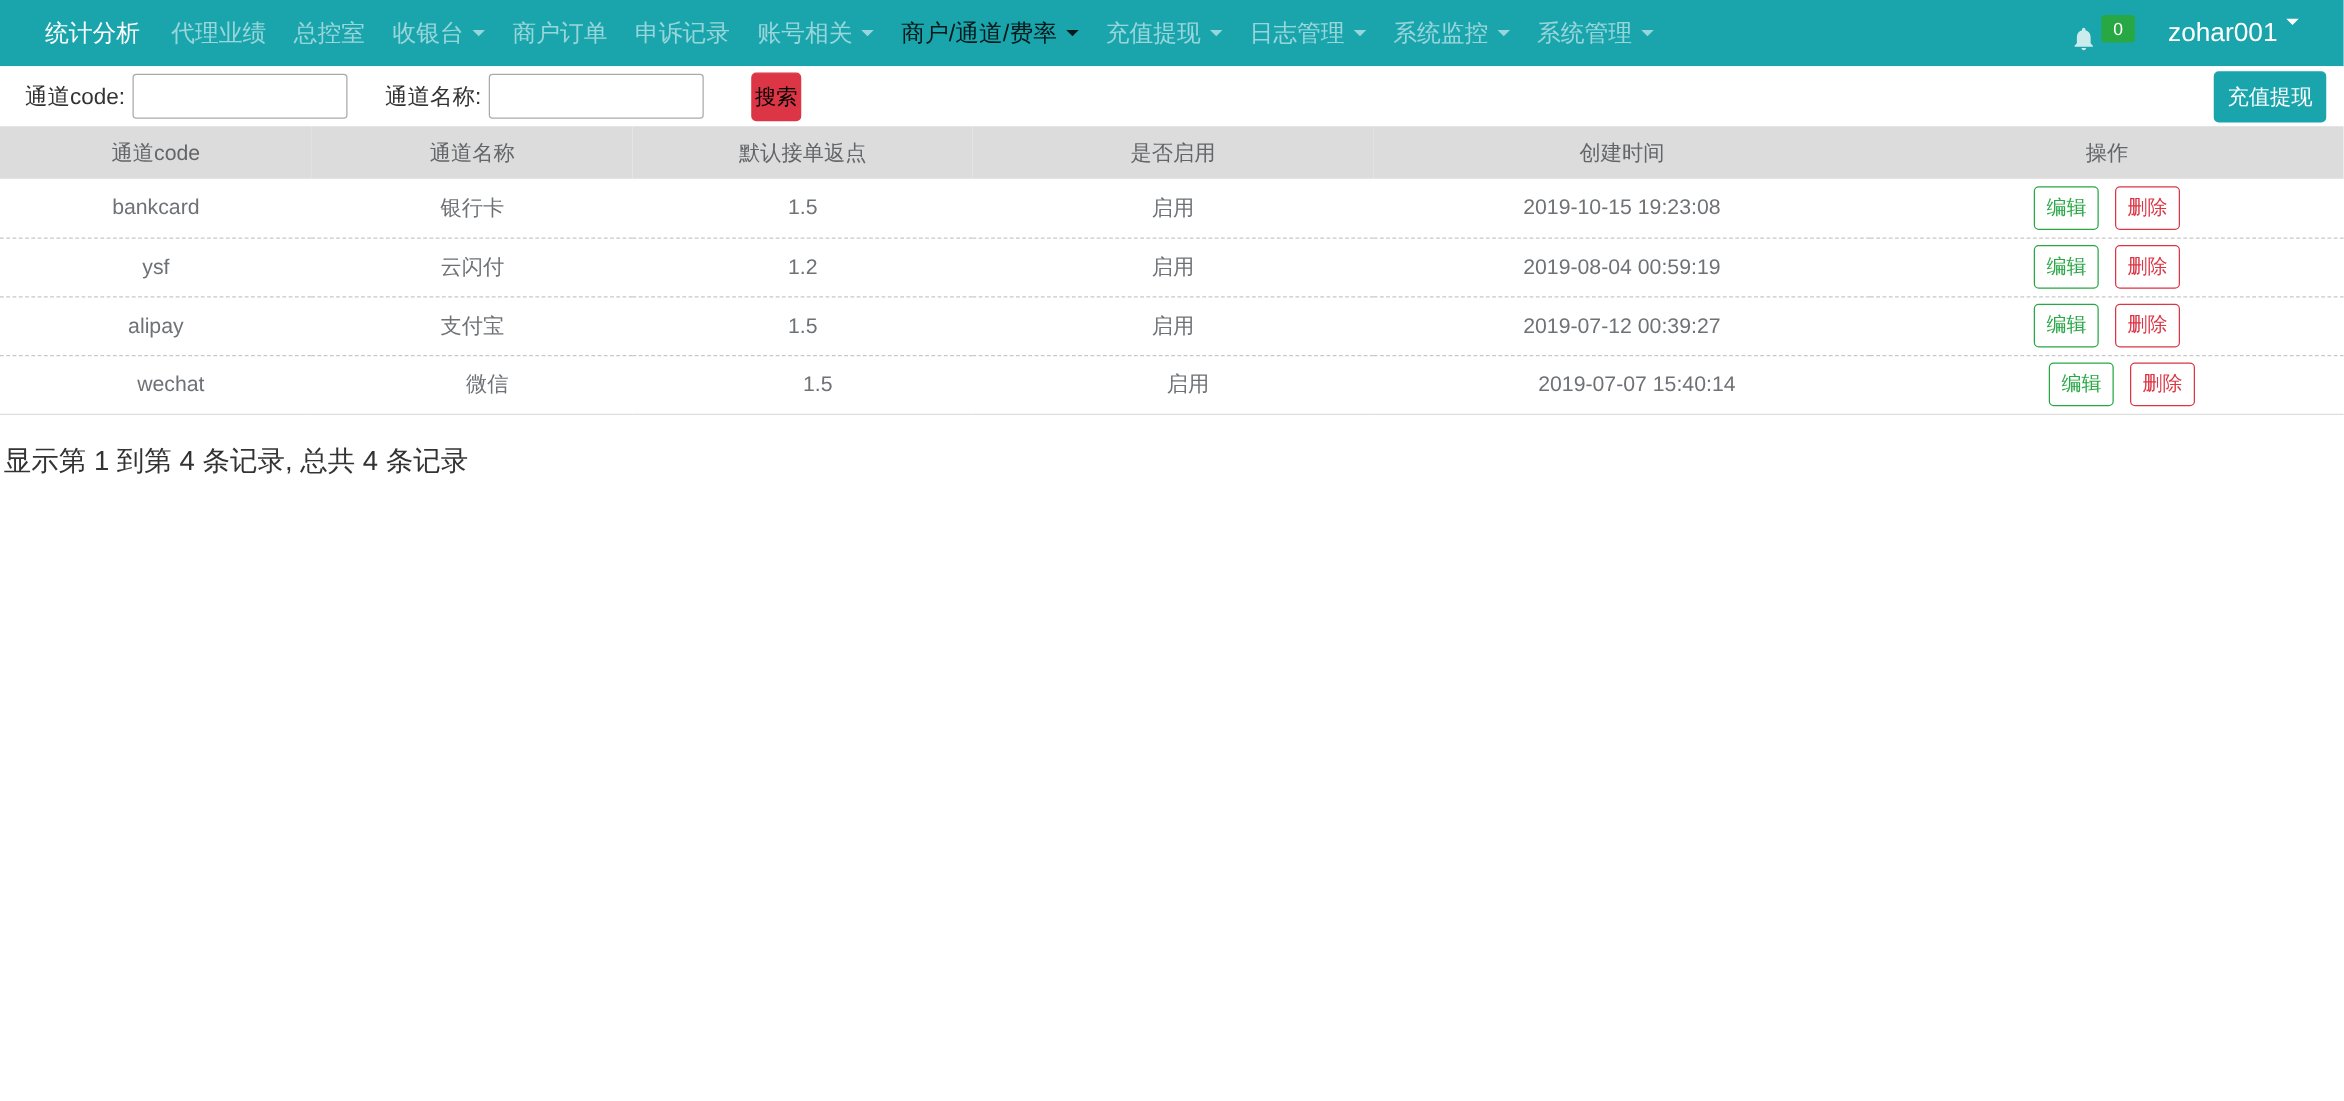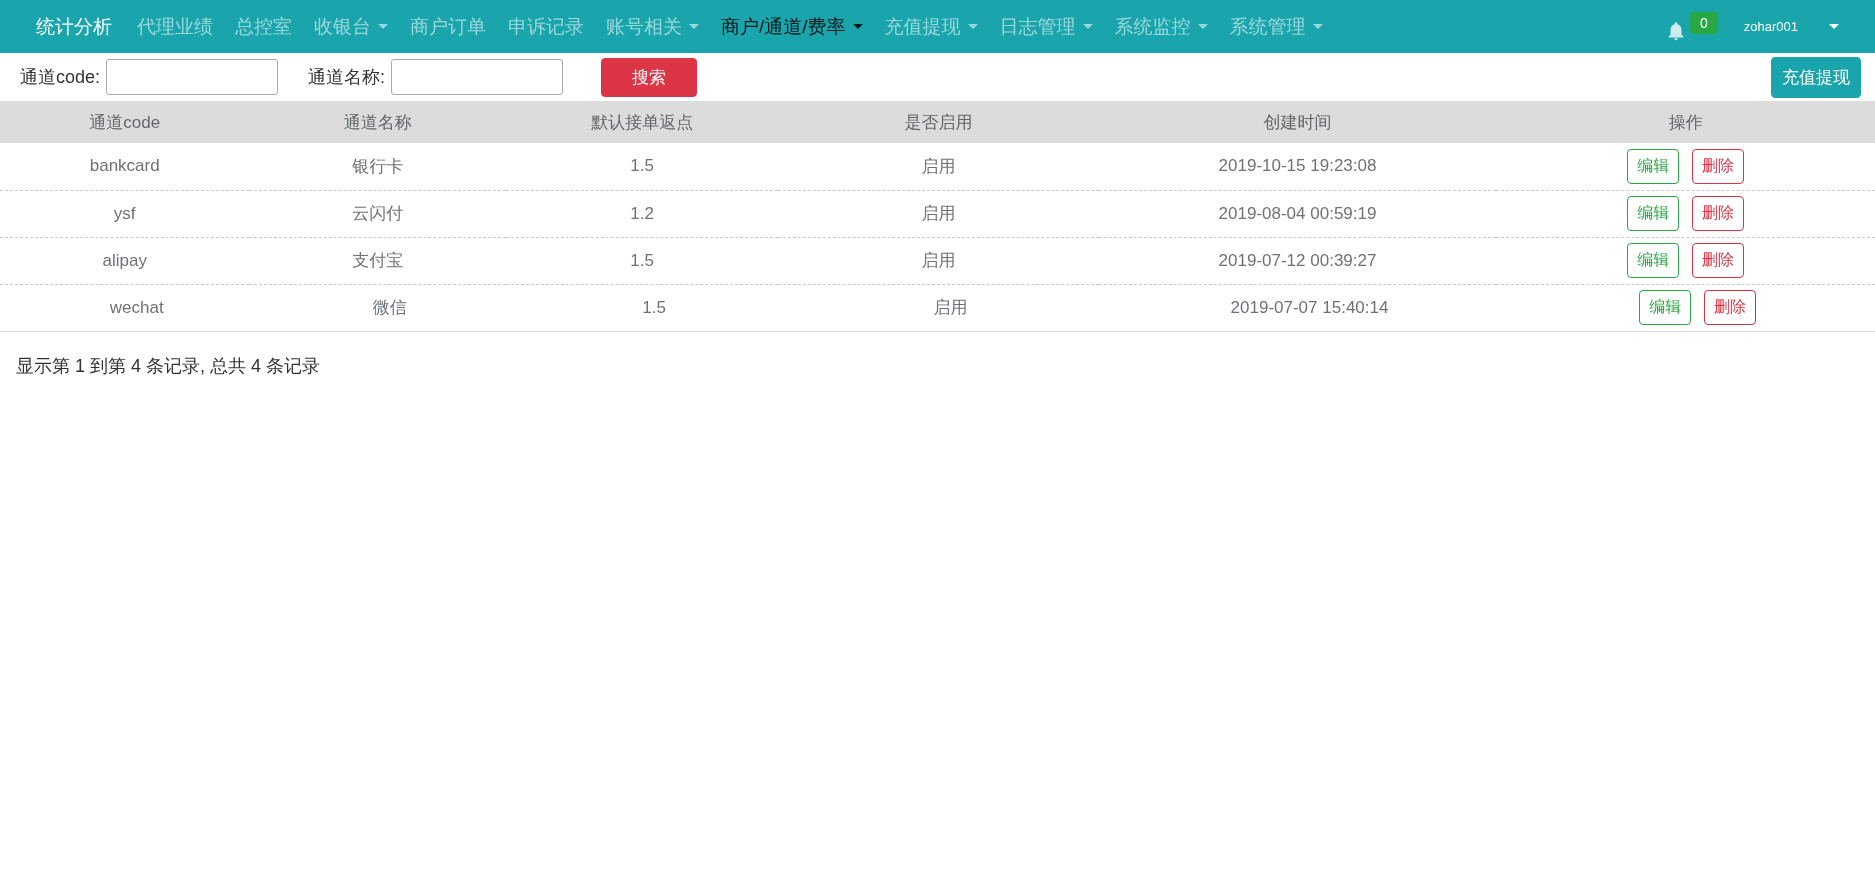--- a/index.html
+++ b/index.html
@@ -64,25 +64,23 @@
     background: #28a745;
     color: #ffffff;
     font-size: 14px;
     line-height: 14px;
     padding: 4px 10px;
     border-radius: 3px;
     margin-left: 3px;
   }
   .user-menu {
     display: flex;
-    align-items: center;
     color: #ffffff;
-    font-size: 13px;
-    cursor: pointer;
-    gap: 24px;
+    font-size: 21px;
+    cursor: pointer;
   }
 
   
   .toolbar {
     height: 48px;
     display: flex;
     align-items: center;
     padding: 0 14px 0 20px;
     background: #ffffff;
   }
@@ -94,23 +92,23 @@
     border-radius: 3px;
     padding: 0 8px;
     font-size: 16px;
     outline: none;
   }
   .label-name { margin-left: 30px; }
   .btn-search {
     margin-left: 38px;
     background: #dc3545;
     border: 1px solid #dc3545;
-    color: #ffffff;
+    color: #000000;
     font-size: 17px;
-    padding: 7px 30px;
+    padding: 7px 2px;
     border-radius: 4px;
     cursor: pointer;
     font-family: inherit;
   }
   .btn-add {
     margin-left: auto;
     background: #1aa5ad;
     border: 1px solid #1aa5ad;
     color: #fff;
     font-size: 17px;
@@ -161,22 +159,22 @@
     cursor: pointer;
     margin: 0 4px;
     font-family: inherit;
   }
   .btn-edit   { border: 1px solid #28a745; color: #28a745; }
   .btn-delete { border: 1px solid #dc3545; color: #dc3545; }
 
   
   .pagination-summary {
     margin-top: 22px;
-    padding-left: 16px;
-    font-size: 18px;
+    padding-left: 3px;
+    font-size: 22px;
     color: #333;
   }
 </style>
 </head>
 <body>
 
 <nav class="navbar">
   <span class="brand">统计分析</span>
   <ul class="nav-menu">
       <li class="nav-item">

